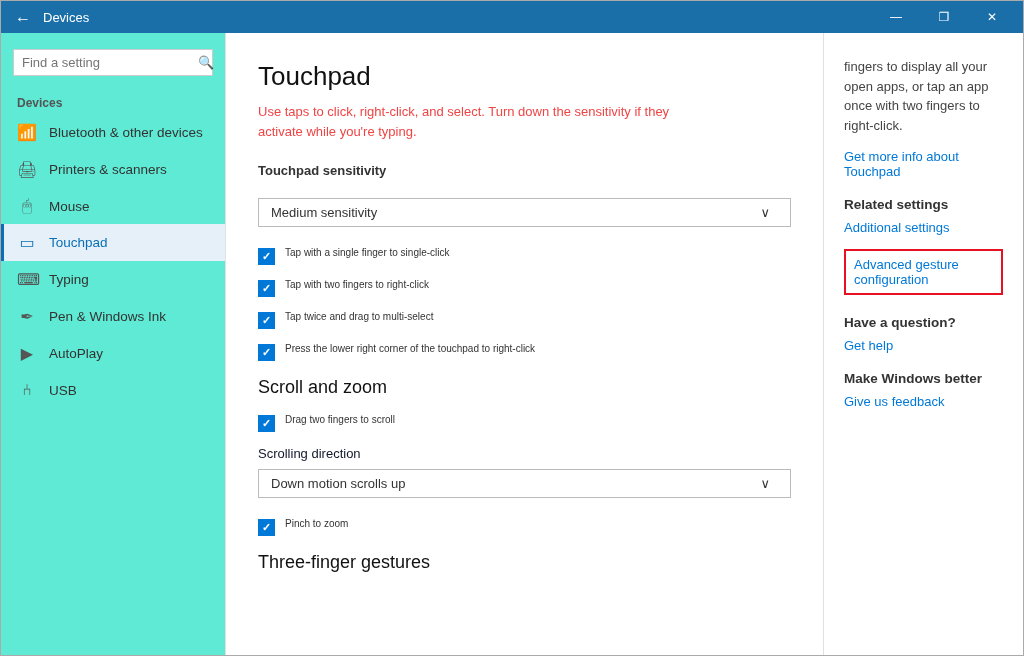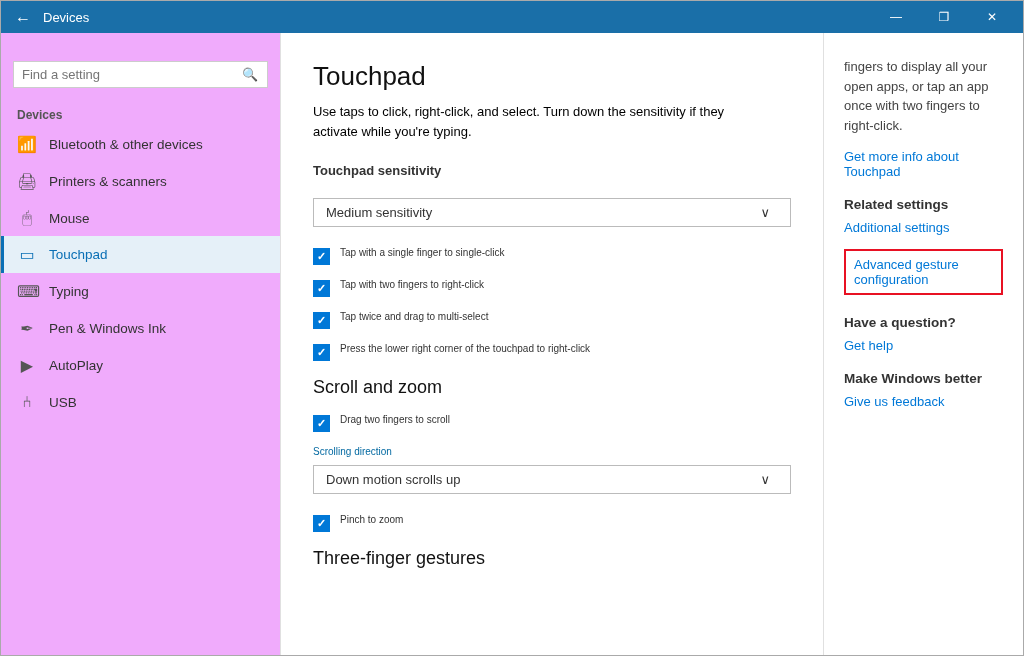--- a/index.html
+++ b/index.html
@@ -56,26 +56,26 @@
 
     
     .main-layout {
       display: flex;
       flex: 1;
       overflow: hidden;
     }
 
     
     .sidebar {
-      width: 280px;
-      background: #f0abfc;
+      width: 225px;
+      background: #5eead4;
       border-right: 1px solid #e0e0e0;
       overflow-y: auto;
       flex-shrink: 0;
-      padding-top: 20px;
+      padding-top: 8px;
     }
     .search-box {
       margin: 8px 12px 12px 12px;
       display: flex;
       align-items: center;
       border: 1px solid #ccc;
       background: #fff;
       padding: 5px 8px;
     }
     .search-box input {
@@ -128,21 +128,21 @@
       background: #fff;
     }
     .content-title {
       font-size: 26px;
       font-weight: 300;
       color: #111;
       margin-bottom: 10px;
     }
     .content-desc {
       font-size: 13px;
-      color: #000000;
+      color: #ef4444;
       max-width: 440px;
       line-height: 1.5;
       margin-bottom: 22px;
     }
 
     .section-label-sm {
       font-size: 13px;
       color: #333;
       margin-bottom: 20px;
       font-weight: bold;
@@ -191,22 +191,22 @@
     }
 
     .section-header {
       font-size: 18px;
       font-weight: 300;
       color: #111;
       margin: 16px 0 16px 0;
     }
 
     .scrolling-direction-label {
-      font-size: 10px;
-      color: #0369a1;
+      font-size: 13px;
+      color: #0f172a;
       margin-bottom: 8px;
     }
 
     
     .right-panel {
       width: 200px;
       padding: 24px 20px;
       background: #fff;
       border-left: 1px solid #e0e0e0;
       overflow-y: auto;

